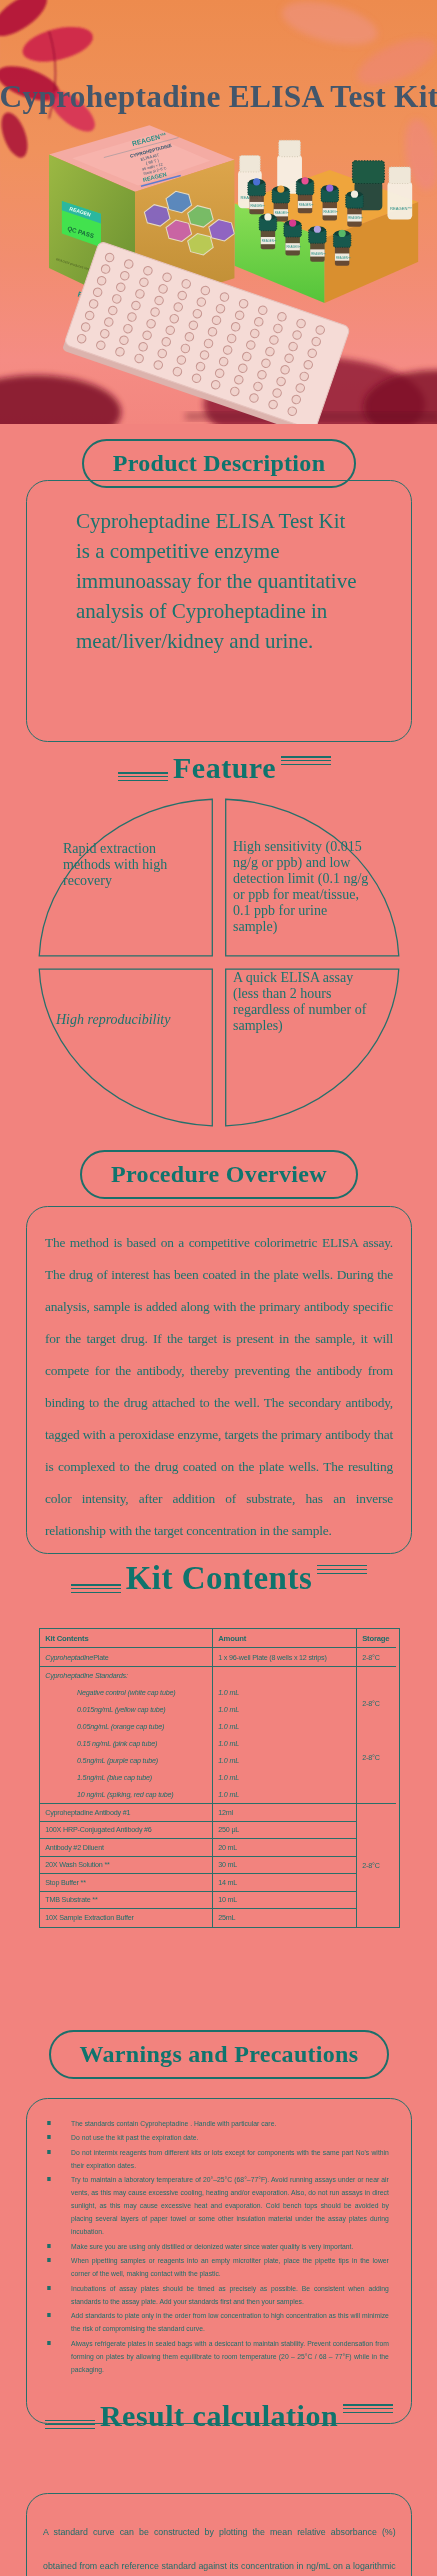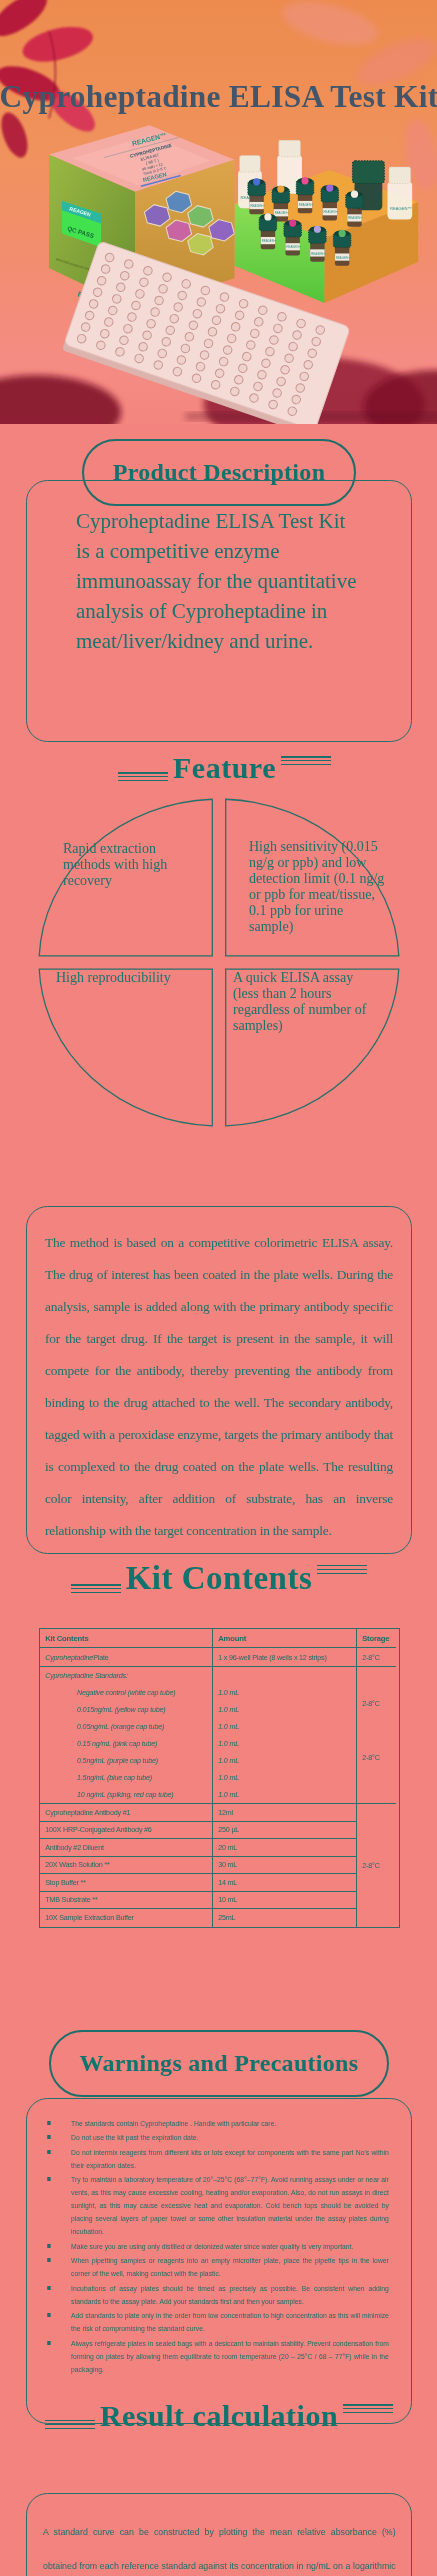--- a/index.html
+++ b/index.html
@@ -4,21 +4,21 @@
 <style>
   html,body{margin:0;padding:0;}
   body{width:438px;font-family:"Liberation Serif",serif;background:#f2837e;}
   #page{position:relative;width:438px;height:3166px;background:#f2837e;overflow:hidden;}
 
   
   #hero{position:absolute;left:0;top:0;width:438px;height:424px;}
 
   
   .badge{position:absolute;left:0;right:0;margin:0 auto;width:max-content;
-    padding:18px 29px;border:2.1px solid #1c6f6a;border-radius:36px;
+    padding:9px 29px;border:2.1px solid #1c6f6a;border-radius:36px;
     color:#0f746d;font-weight:bold;font-size:24px;font-family:"Liberation Serif",serif;
     letter-spacing:0.3px;white-space:nowrap;}
   
   .tbox{position:absolute;left:26px;width:386px;border:1.5px solid #266f6b;border-radius:21.6px;
     box-sizing:border-box;color:#1a746e;overflow:hidden;}
   
   .slh{position:absolute;left:0;right:0;display:flex;justify-content:center;align-items:center;color:#0f746d;}
   .slh h2{margin:0;font-size:30px;font-weight:bold;letter-spacing:0.5px;line-height:1;}
   .sl{width:50px;height:8.8px;background:repeating-linear-gradient(180deg,#1b6f6a 0 1.5px,transparent 1.5px 3.9px);}
   .sl-left{align-self:flex-end;margin:0 5.2px 2.1px 0;}
@@ -385,24 +385,25 @@
 
   <svg style="position:absolute;left:31px;top:791px;" width="376" height="341" viewBox="0 0 730 662" xmlns="http://www.w3.org/2000/svg">
     <g fill="none" stroke="#26706b" stroke-width="2.5">
       <path d="M 352 320 L 352 16 A 350 318 0 0 0 16 320 Z"></path>
       <path d="M 378 320 L 378 16 A 350 318 0 0 1 714 320 Z"></path>
       <path d="M 352 346 L 352 650 A 350 318 0 0 1 16 346 Z"></path>
       <path d="M 378 346 L 378 650 A 350 318 0 0 0 714 346 Z"></path>
     </g>
   </svg>
   <div class="quad-text" style="left:63px;top:841px;width:130px;">Rapid extraction methods with high recovery</div>
-  <div class="quad-text" style="left:249px;top:839px;width:140px;">High sensitivity (0.015 ng/g or ppb) and low detection limit (0.1 ng/g or ppb for meat/tissue, 0.1 ppb for urine sample)</div>
-  <div class="quad-text" style="left:56px;top:970px;width:139px;">High reproducibility</div>
+  <div class="quad-text" style="left:233px;top:839px;width:140px;">High sensitivity (0.015 ng/g or ppb) and low detection limit (0.1 ng/g or ppb for meat/tissue, 0.1 ppb for urine sample)</div>
+  <div class="quad-text" style="left:56px;top:1012px;width:139px;font-style:italic;">High reproducibility</div>
   <div class="quad-text" style="left:233px;top:970px;width:137px;">A quick ELISA assay (less than 2 hours regardless of number of samples)</div>
 
+  <div class="badge" style="top:1150px;">Procedure Overview</div>
   <div id="proc-box" class="tbox">
     <span>The method is based on a competitive colorimetric ELISA assay. The drug of interest has been coated in the plate wells. During the analysis, sample is added along with the primary antibody specific for the target drug. If the target is present in the sample, it will compete for the antibody, thereby preventing the antibody from binding to the drug attached to the well. The secondary antibody, tagged with a peroxidase enzyme, targets the primary antibody that is complexed to the drug coated on the plate wells. The resulting color intensity, after addition of substrate, has an inverse relationship with the target concentration in the sample.</span>
   </div>
 
   <div class="slh" style="top:1562px;">
     <span class="sl sl-left"></span>
     <h2 style="font-size:33px;">Kit Contents</h2>
     <span class="sl sl-right"></span>
   </div>
 

